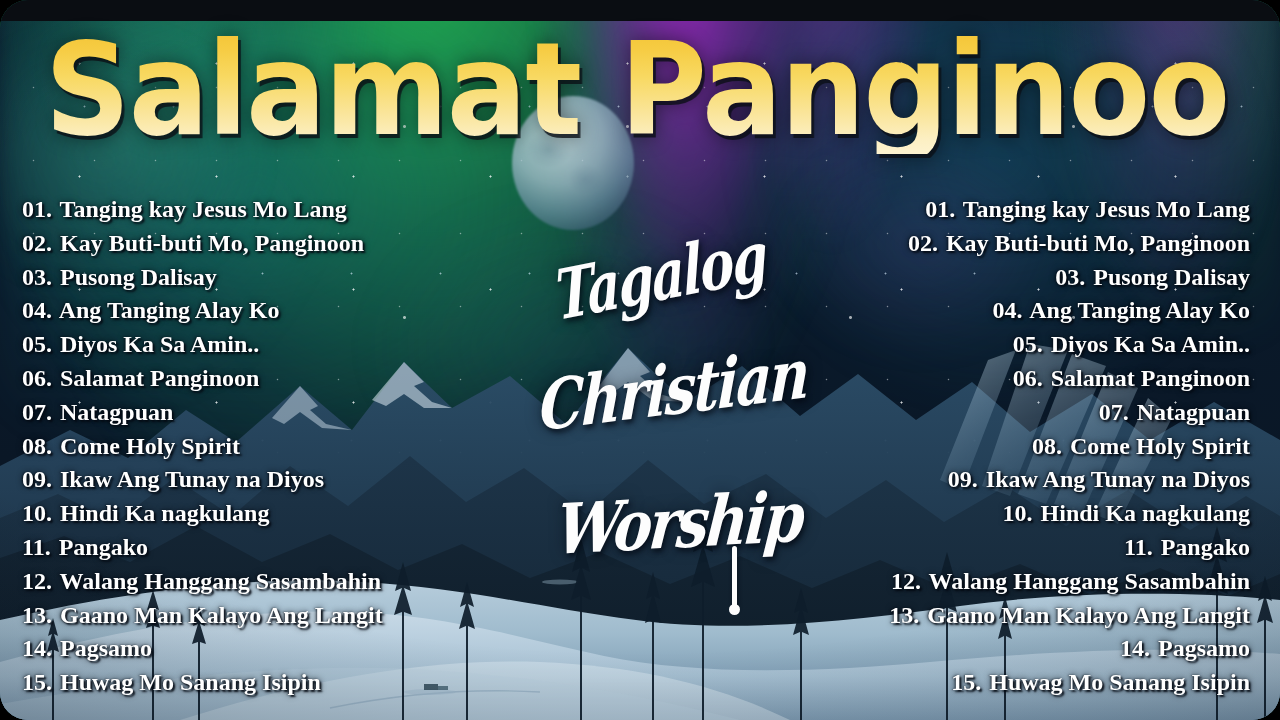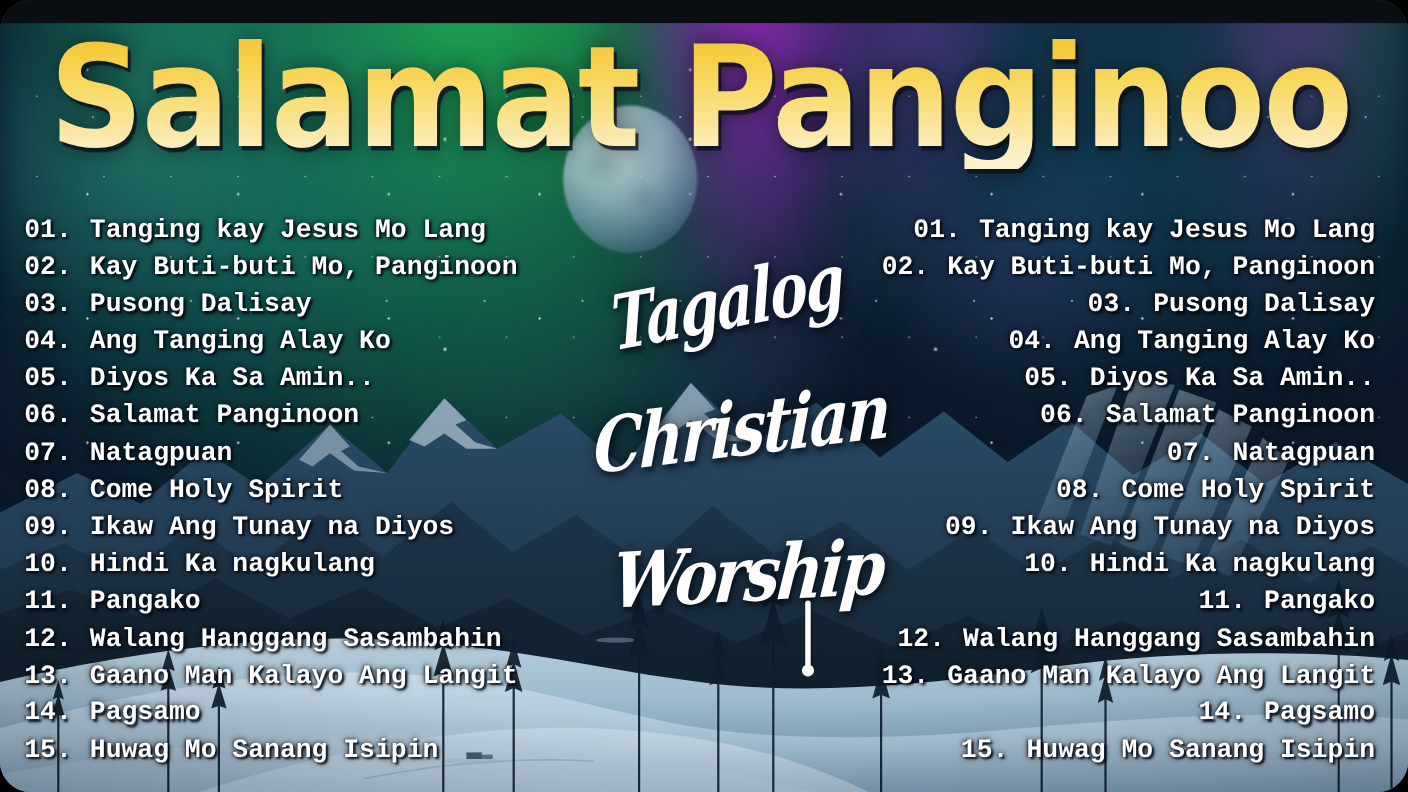--- a/index.html
+++ b/index.html
@@ -130,21 +130,21 @@
     background-clip: text;
     color: transparent;
     -webkit-text-fill-color: transparent;
     filter: drop-shadow(3px 4px 0 rgba(10,14,20,0.78)) drop-shadow(0 0 10px rgba(0,0,0,0.45));
   }
 
   
   .tracklist {
     position: absolute;
     top: 193px;
-    font-family: Liberation Mono, monospace;
+    font-family: Liberation Serif, serif;
     font-weight: 700;
     font-size: 24px;
     line-height: 33.8px;
     color: #ffffff;
     text-shadow:
       2px 2px 2px rgba(4,10,18,0.92),
       0 0 6px rgba(4,10,18,0.75),
       -1px 0 2px rgba(4,10,18,0.6);
     white-space: nowrap;
   }

